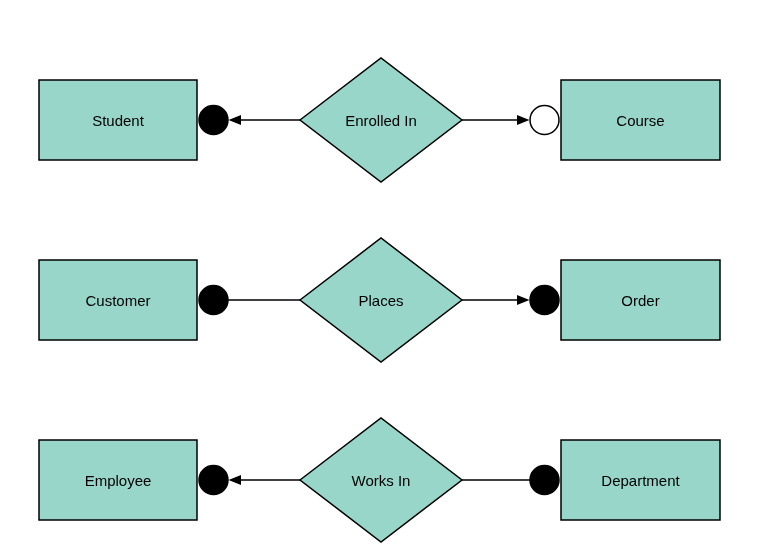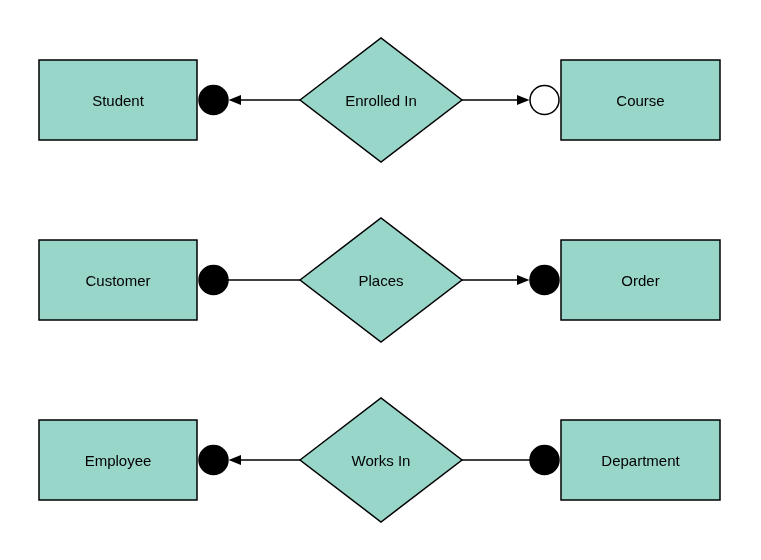--- a/index.html
+++ b/index.html
@@ -8,20 +8,21 @@
     background: #ffffff;
     width: 761px;
     height: 560px;
     overflow: hidden;
     font-family: "Liberation Sans", sans-serif;
   }
   #canvas-wrap {
     position: relative;
     width: 761px;
     height: 444px;
+    margin-top: 20px;
   }
   svg text {
     font-family: "Liberation Sans", sans-serif;
     font-size: 15px;
     fill: #000000;
   }
 </style>
 </head>
 <body>
 

